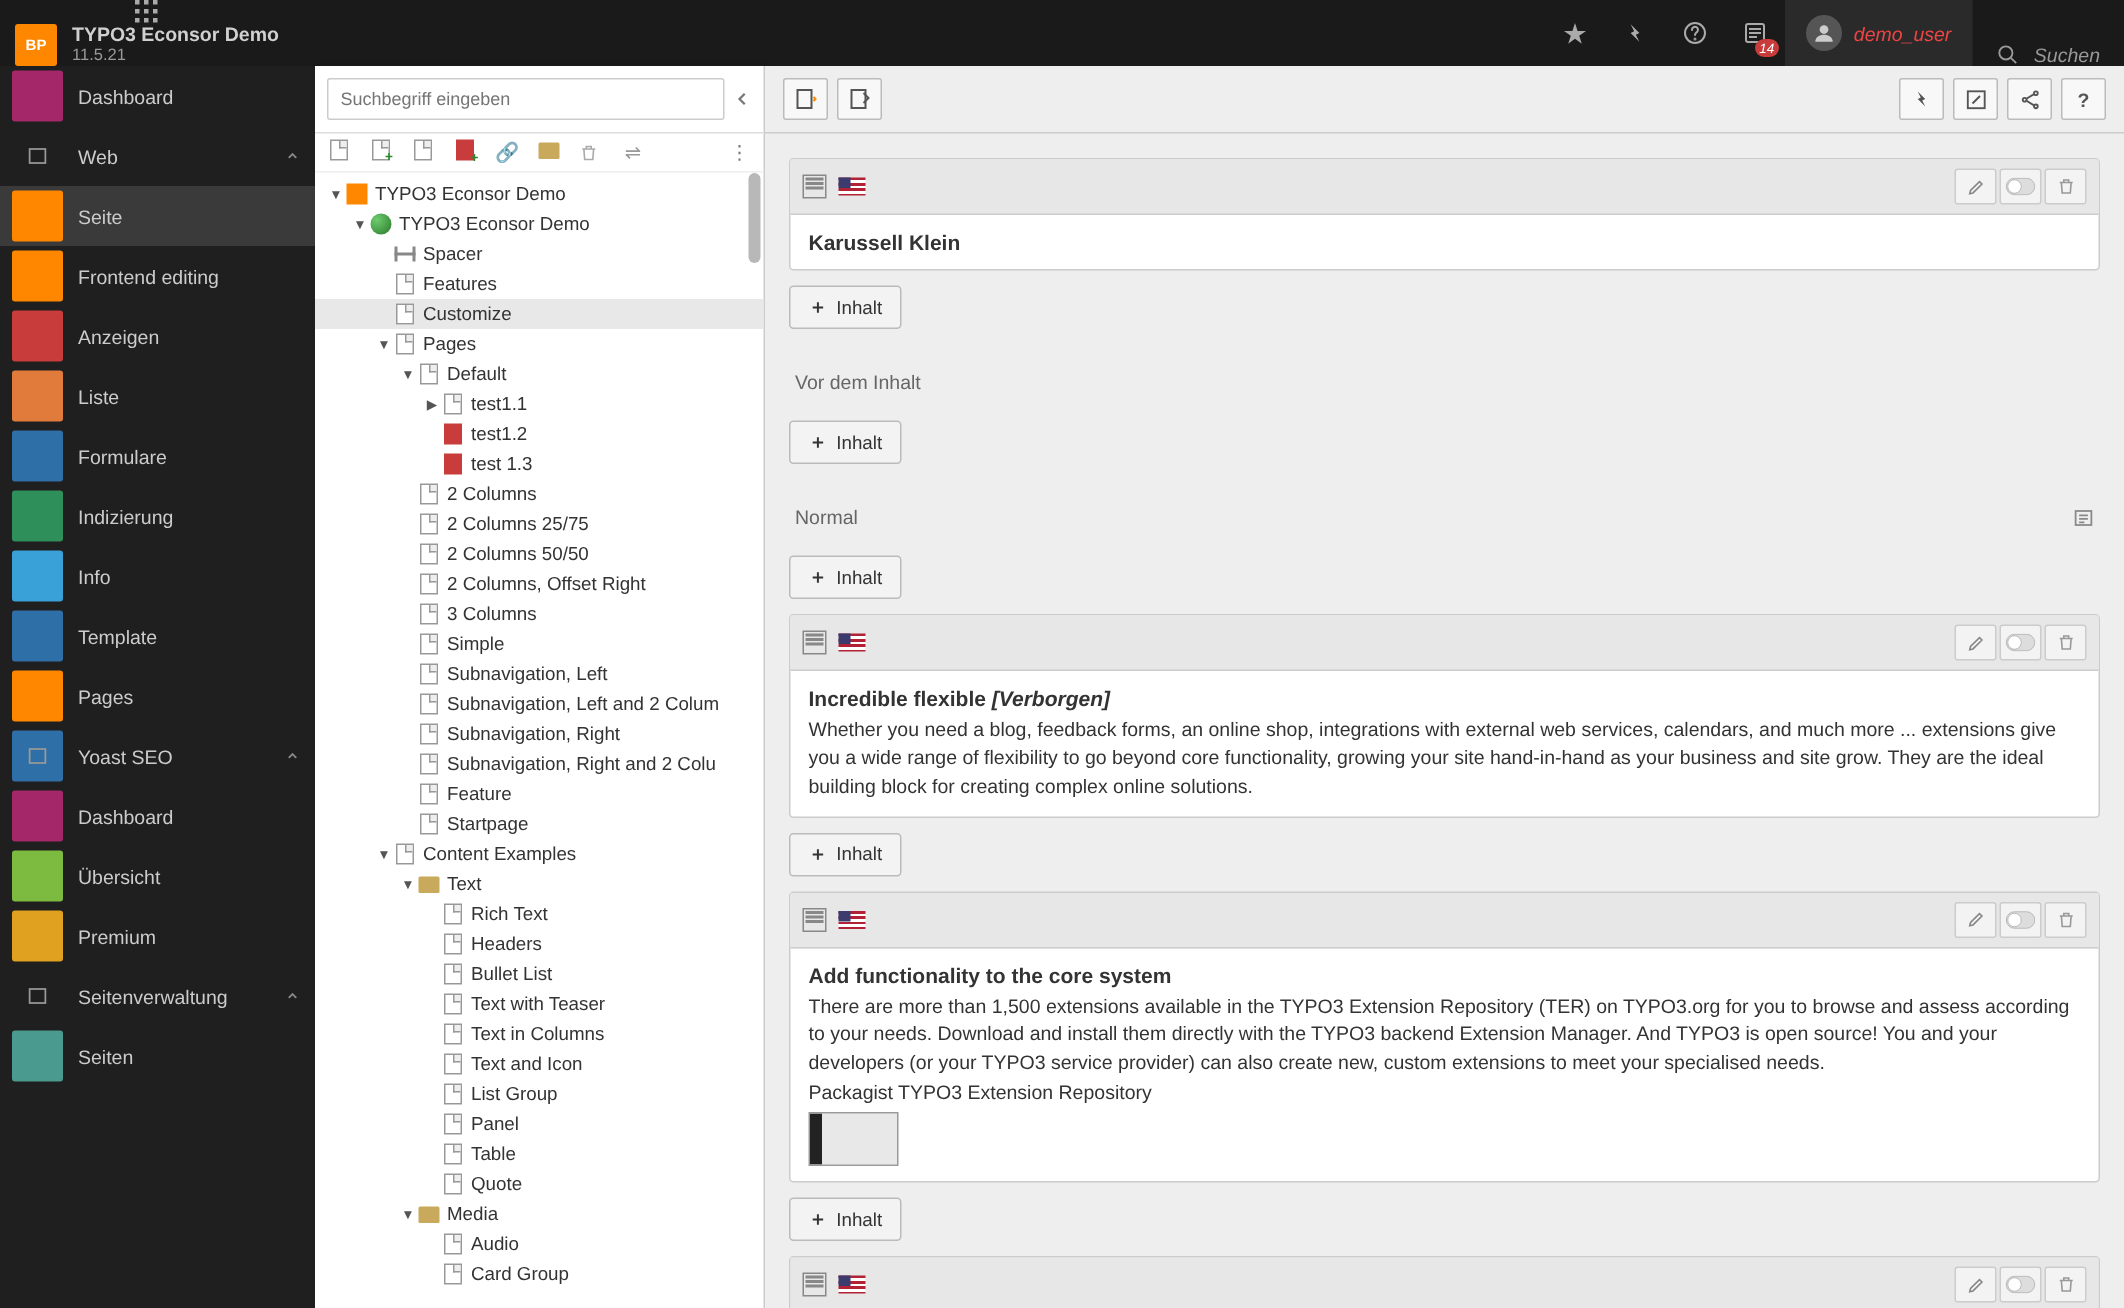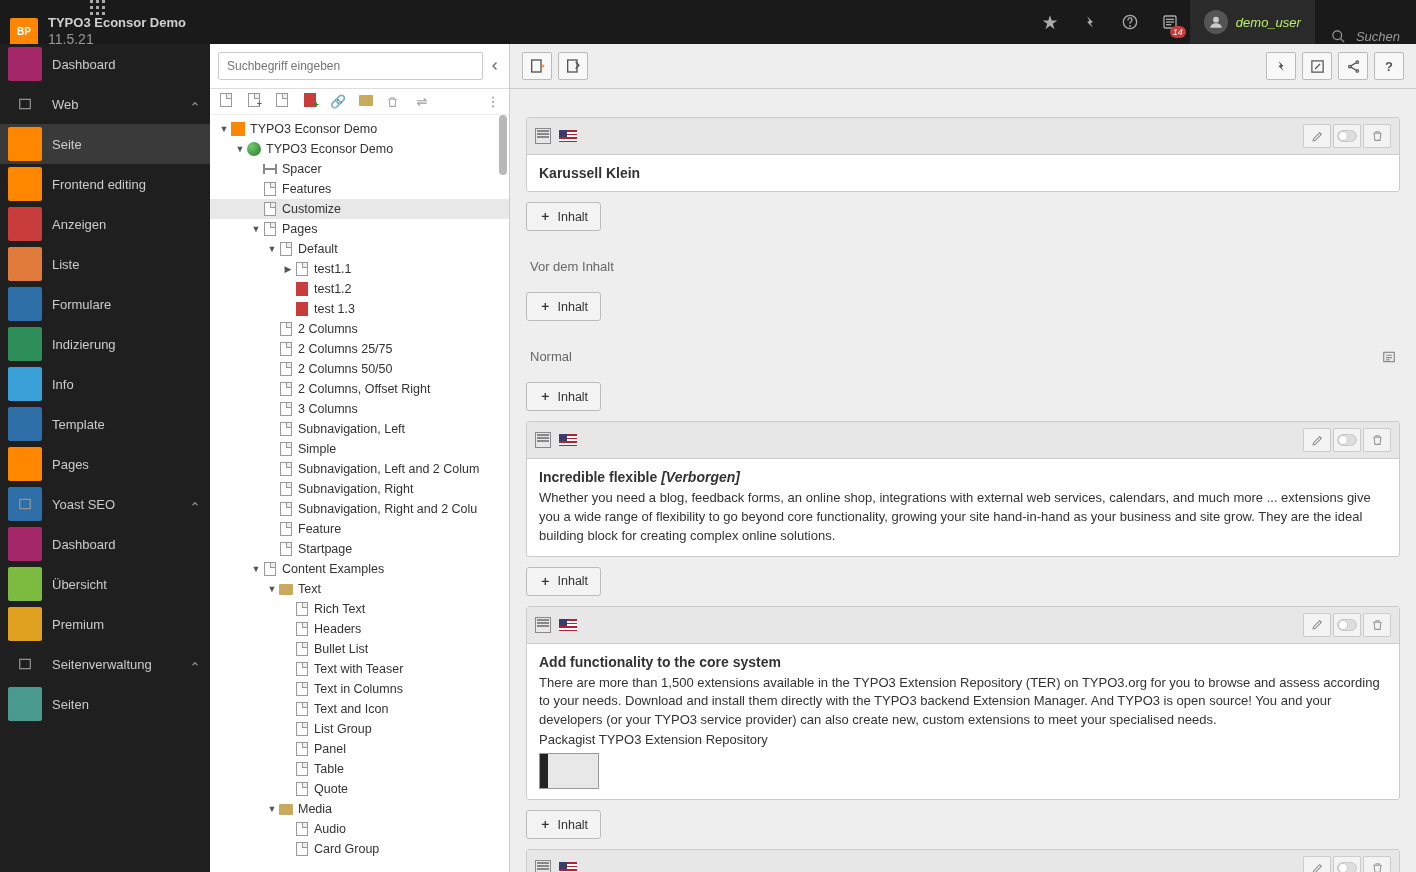--- a/index.html
+++ b/index.html
@@ -6,26 +6,26 @@
 body { background: #f0f0f0; color: #333; font-size: 13px; overflow: hidden; }
 
 
 .topbar { height: 44px; background: #1a1a1a; display: flex; align-items: center; }
 .topbar-left { display: flex; align-items: center; height: 100%; flex-direction: column; }
 .app-grid { width: 44px; height: 44px; display:flex; align-items:center; justify-content:center; color:#b0b0b0; }
 .logo-box { display:flex; align-items:center; padding:0 10px; height:100%; }
 .logo-icon { width:28px; height:28px; background:#ff8700; border-radius:2px; display:flex; align-items:center; justify-content:center; color:#fff; font-size:10px; font-weight:bold; flex-direction:column; }
 .logo-texts { margin-left:10px; color:#d0d0d0; line-height:1.15; }
 .logo-title { font-weight:bold; font-size:13px; }
-.logo-ver { font-size:14px; color:#999; }
+.logo-ver { font-size:11px; color:#999; }
 .topbar-spacer { flex:1; }
 .topbar-right { display:flex; align-items:flex-end; height:100%;font-style:italic; }
 .topbar-icon { width:40px; height:44px; display:flex; align-items:center; justify-content:center; color:#aaa; cursor:pointer; position:relative; }
 .noti-badge { position:absolute; bottom:6px; right:4px; background:#c83c3c; color:#fff; font-size:9px; padding:0 3px; border-radius:6px; line-height:12px; }
-.user-block { display:flex; align-items:center; padding:0 14px; height:100%; background:#2a2a2a; color:#bef264; gap:8px; cursor:pointer; }
+.user-block { display:flex; align-items:center; padding:0 14px; height:100%; background:#2a2a2a; color:#ef4444; gap:8px; cursor:pointer; }
 .avatar { width:24px; height:24px; border-radius:50%; background:#555; display:flex; align-items:center; justify-content:center; }
 .search-block { display:flex; align-items:center; padding:0 16px; color:#999; gap:10px; cursor:text; }
 
 
 .main-wrap { display:flex; height:calc(100vh - 44px); width:100%; }
 .module-menu { width:210px; background:#1f1f1f; color:#ccc; overflow-y:auto; flex-shrink:0; }
 .mm-item { display:flex; align-items:center; height:40px; padding:0 10px 0 0; cursor:pointer; }
 .mm-icon { width:34px; height:34px; margin:3px 10px 3px 8px; border-radius:2px; display:flex; align-items:center; justify-content:center; color:#fff; flex-shrink:0; }
 .mm-label { flex:1; font-size:13px; }
 .mm-chev { color:#888; font-size:10px; }
@@ -463,29 +463,29 @@
             <span class="pg-std"></span>
           </span>
           <span>3 Columns</span>
         </div>
         <div class="tree-node">
           <span class="tn-indent" style="width: 56px;"></span>
           <span class="tn-toggle"></span>
           <span class="tn-icon">
             <span class="pg-std"></span>
           </span>
+          <span>Simple</span>
+        </div>
+        <div class="tree-node">
+          <span class="tn-indent" style="width: 56px;"></span>
+          <span class="tn-toggle"></span>
+          <span class="tn-icon">
+            <span class="pg-std"></span>
+          </span>
           <span>Subnavigation, Left</span>
-        </div>
-        <div class="tree-node">
-          <span class="tn-indent" style="width: 56px;"></span>
-          <span class="tn-toggle"></span>
-          <span class="tn-icon">
-            <span class="pg-std"></span>
-          </span>
-          <span>Simple</span>
         </div>
         <div class="tree-node">
           <span class="tn-indent" style="width: 56px;"></span>
           <span class="tn-toggle"></span>
           <span class="tn-icon">
             <span class="pg-std"></span>
           </span>
           <span>Subnavigation, Left and 2 Colum</span>
         </div>
         <div class="tree-node">
@@ -675,21 +675,21 @@
             <circle cx="6" cy="12" r="2"></circle>
             <circle cx="18" cy="19" r="2"></circle>
             <path d="M8 11l8-5M8 13l8 5"></path>
           </svg>
         </div>
       <div class="ct-btn" style="font-weight:bold;">?</div>
     </div>
 
     <div class="content-scroll">
 
-      <div class="ce-card" style="margin-top:28px;">
+      <div class="ce-card" style="margin-top:16px;">
         <div class="ce-head">
           <span class="ce-type-icon">
               <i></i>
               <i></i>
               <i></i>
             </span>
           <span class="flag"></span>
           <div class="ce-head-right">
             <span class="hb">
                 <svg width="13" height="13" viewBox="0 0 24 24" fill="none" stroke="#888" stroke-width="2">

